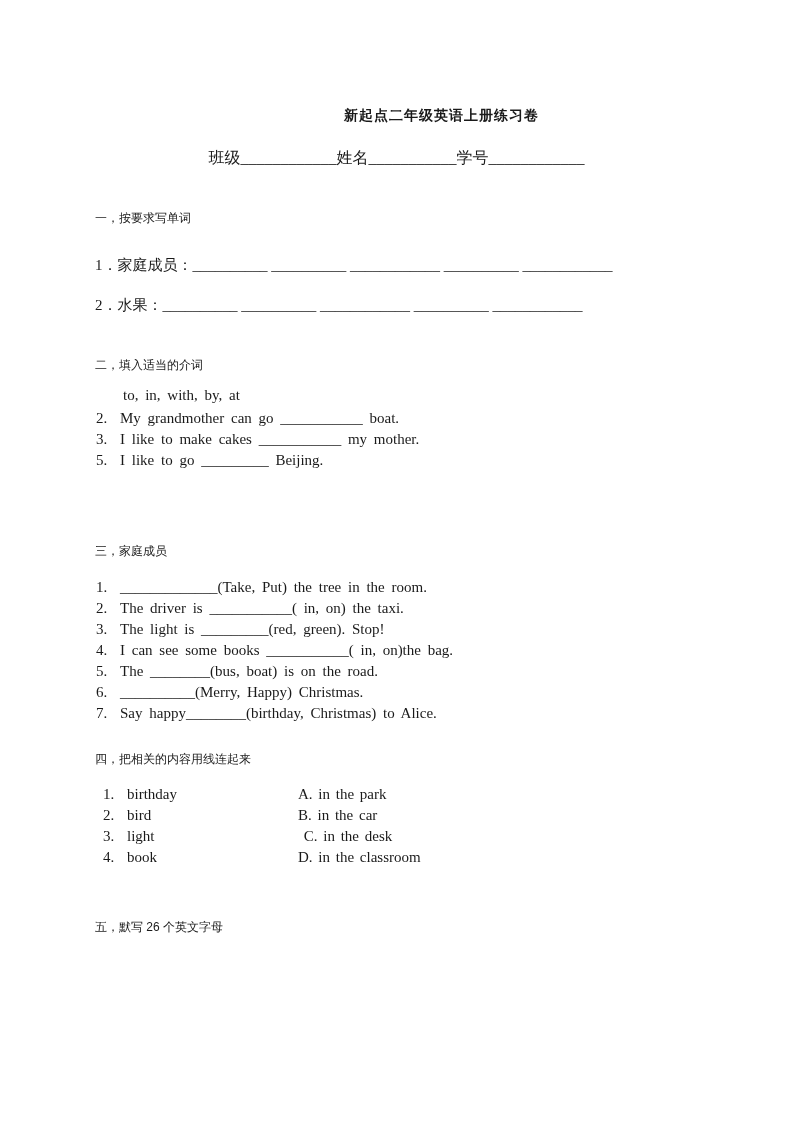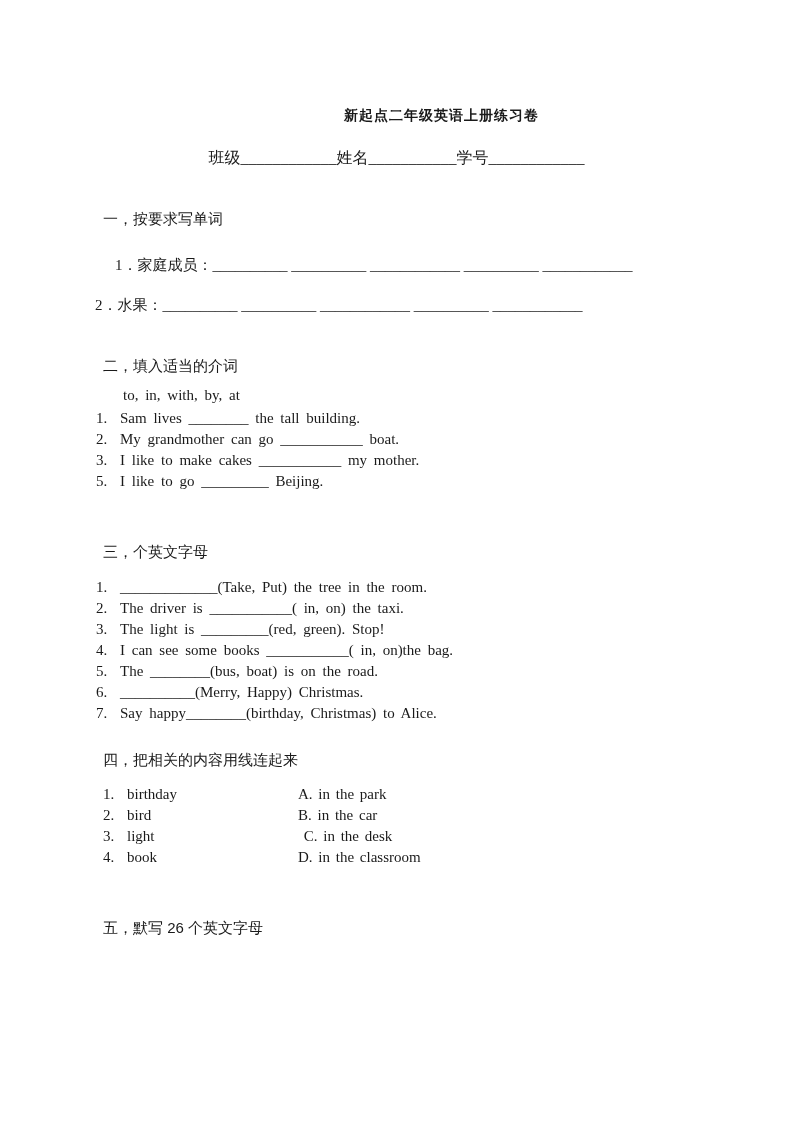--- a/index.html
+++ b/index.html
@@ -33,24 +33,23 @@
   .info-line {
     top: 148px;
     left: 0;
     width: 100%;
     text-align: center;
     font-size: 16px;
     white-space: pre;
   }
 
   .sec-heading {
-    font-size: 15px;
+    font-size: 12px;
     font-family: "Liberation Sans", sans-serif;
     white-space: pre;
-    margin-left: 8px;
   }
 
   .fill-line {
     font-size: 15px;
     white-space: pre;
   }
 
   .ex-list { font-size: 15px; }
   .ex-row {
     line-height: 21px;
@@ -79,21 +78,21 @@
     width: 24px;
     margin-left: 8px;
   }
   .match-left {
     display: inline-block;
     width: 171px;
   }
 
   
   #s1-heading { top: 210px; left: 95px; }
-  #s1-item1   { top: 256px; left: 95px; margin-left: 20px; }
+  #s1-item1   { top: 256px; left: 95px; }
   #s1-item2   { top: 296px; left: 95px; }
 
   #s2-heading { top: 357px; left: 95px; }
   #s2-bank    { top: 387px; left: 123px; }
   #s2-list    { top: 408px; left: 95px; }
 
   #s3-heading { top: 543px; left: 95px; }
   #s3-list    { top: 577px; left: 95px; }
 
   #s4-heading { top: 751px; left: 95px; }
@@ -114,27 +113,26 @@
 
   <div id="s1-item1" class="abs fill-line"><span>1．</span><span>家庭成员：</span><span>__________ __________ ____________ __________ ____________</span></div>
 
   <div id="s1-item2" class="abs fill-line"><span>2．</span><span>水果：</span><span>__________ __________ ____________ __________ ____________</span></div>
 
   <div id="s2-heading" class="abs sec-heading">二，填入适当的介词</div>
 
   <div id="s2-bank" class="abs word-bank">to, in, with, by, at</div>
 
   <div id="s2-list" class="abs ex-list">
-    <div class="ex-row"><span class="ex-num">1.</span><span>Sam lives ________ the tall building.</span></div>
     <div class="ex-row"><span class="ex-num">2.</span><span>My grandmother can go ___________ boat.</span></div>
     <div class="ex-row"><span class="ex-num">3.</span><span>I like to make cakes ___________ my mother.</span></div>
     <div class="ex-row"><span class="ex-num">5.</span><span>I like to go _________ Beijing.</span></div>
   </div>
 
-  <div id="s3-heading" class="abs sec-heading">三，个英文字母</div>
+  <div id="s3-heading" class="abs sec-heading">三，家庭成员</div>
 
   <div id="s3-list" class="abs ex-list">
     <div class="ex-row"><span class="ex-num">1.</span><span>_____________(Take, Put) the tree in the room.</span></div>
     <div class="ex-row"><span class="ex-num">2.</span><span>The driver is ___________( in, on) the taxi.</span></div>
     <div class="ex-row"><span class="ex-num">3.</span><span>The light is _________(red, green). Stop!</span></div>
     <div class="ex-row"><span class="ex-num">4.</span><span>I can see some books ___________( in, on)the bag.</span></div>
     <div class="ex-row"><span class="ex-num">5.</span><span>The ________(bus, boat) is on the road.</span></div>
     <div class="ex-row"><span class="ex-num">6.</span><span>__________(Merry, Happy) Christmas.</span></div>
     <div class="ex-row"><span class="ex-num">7.</span><span>Say happy________(birthday, Christmas) to Alice.</span></div>
   </div>

